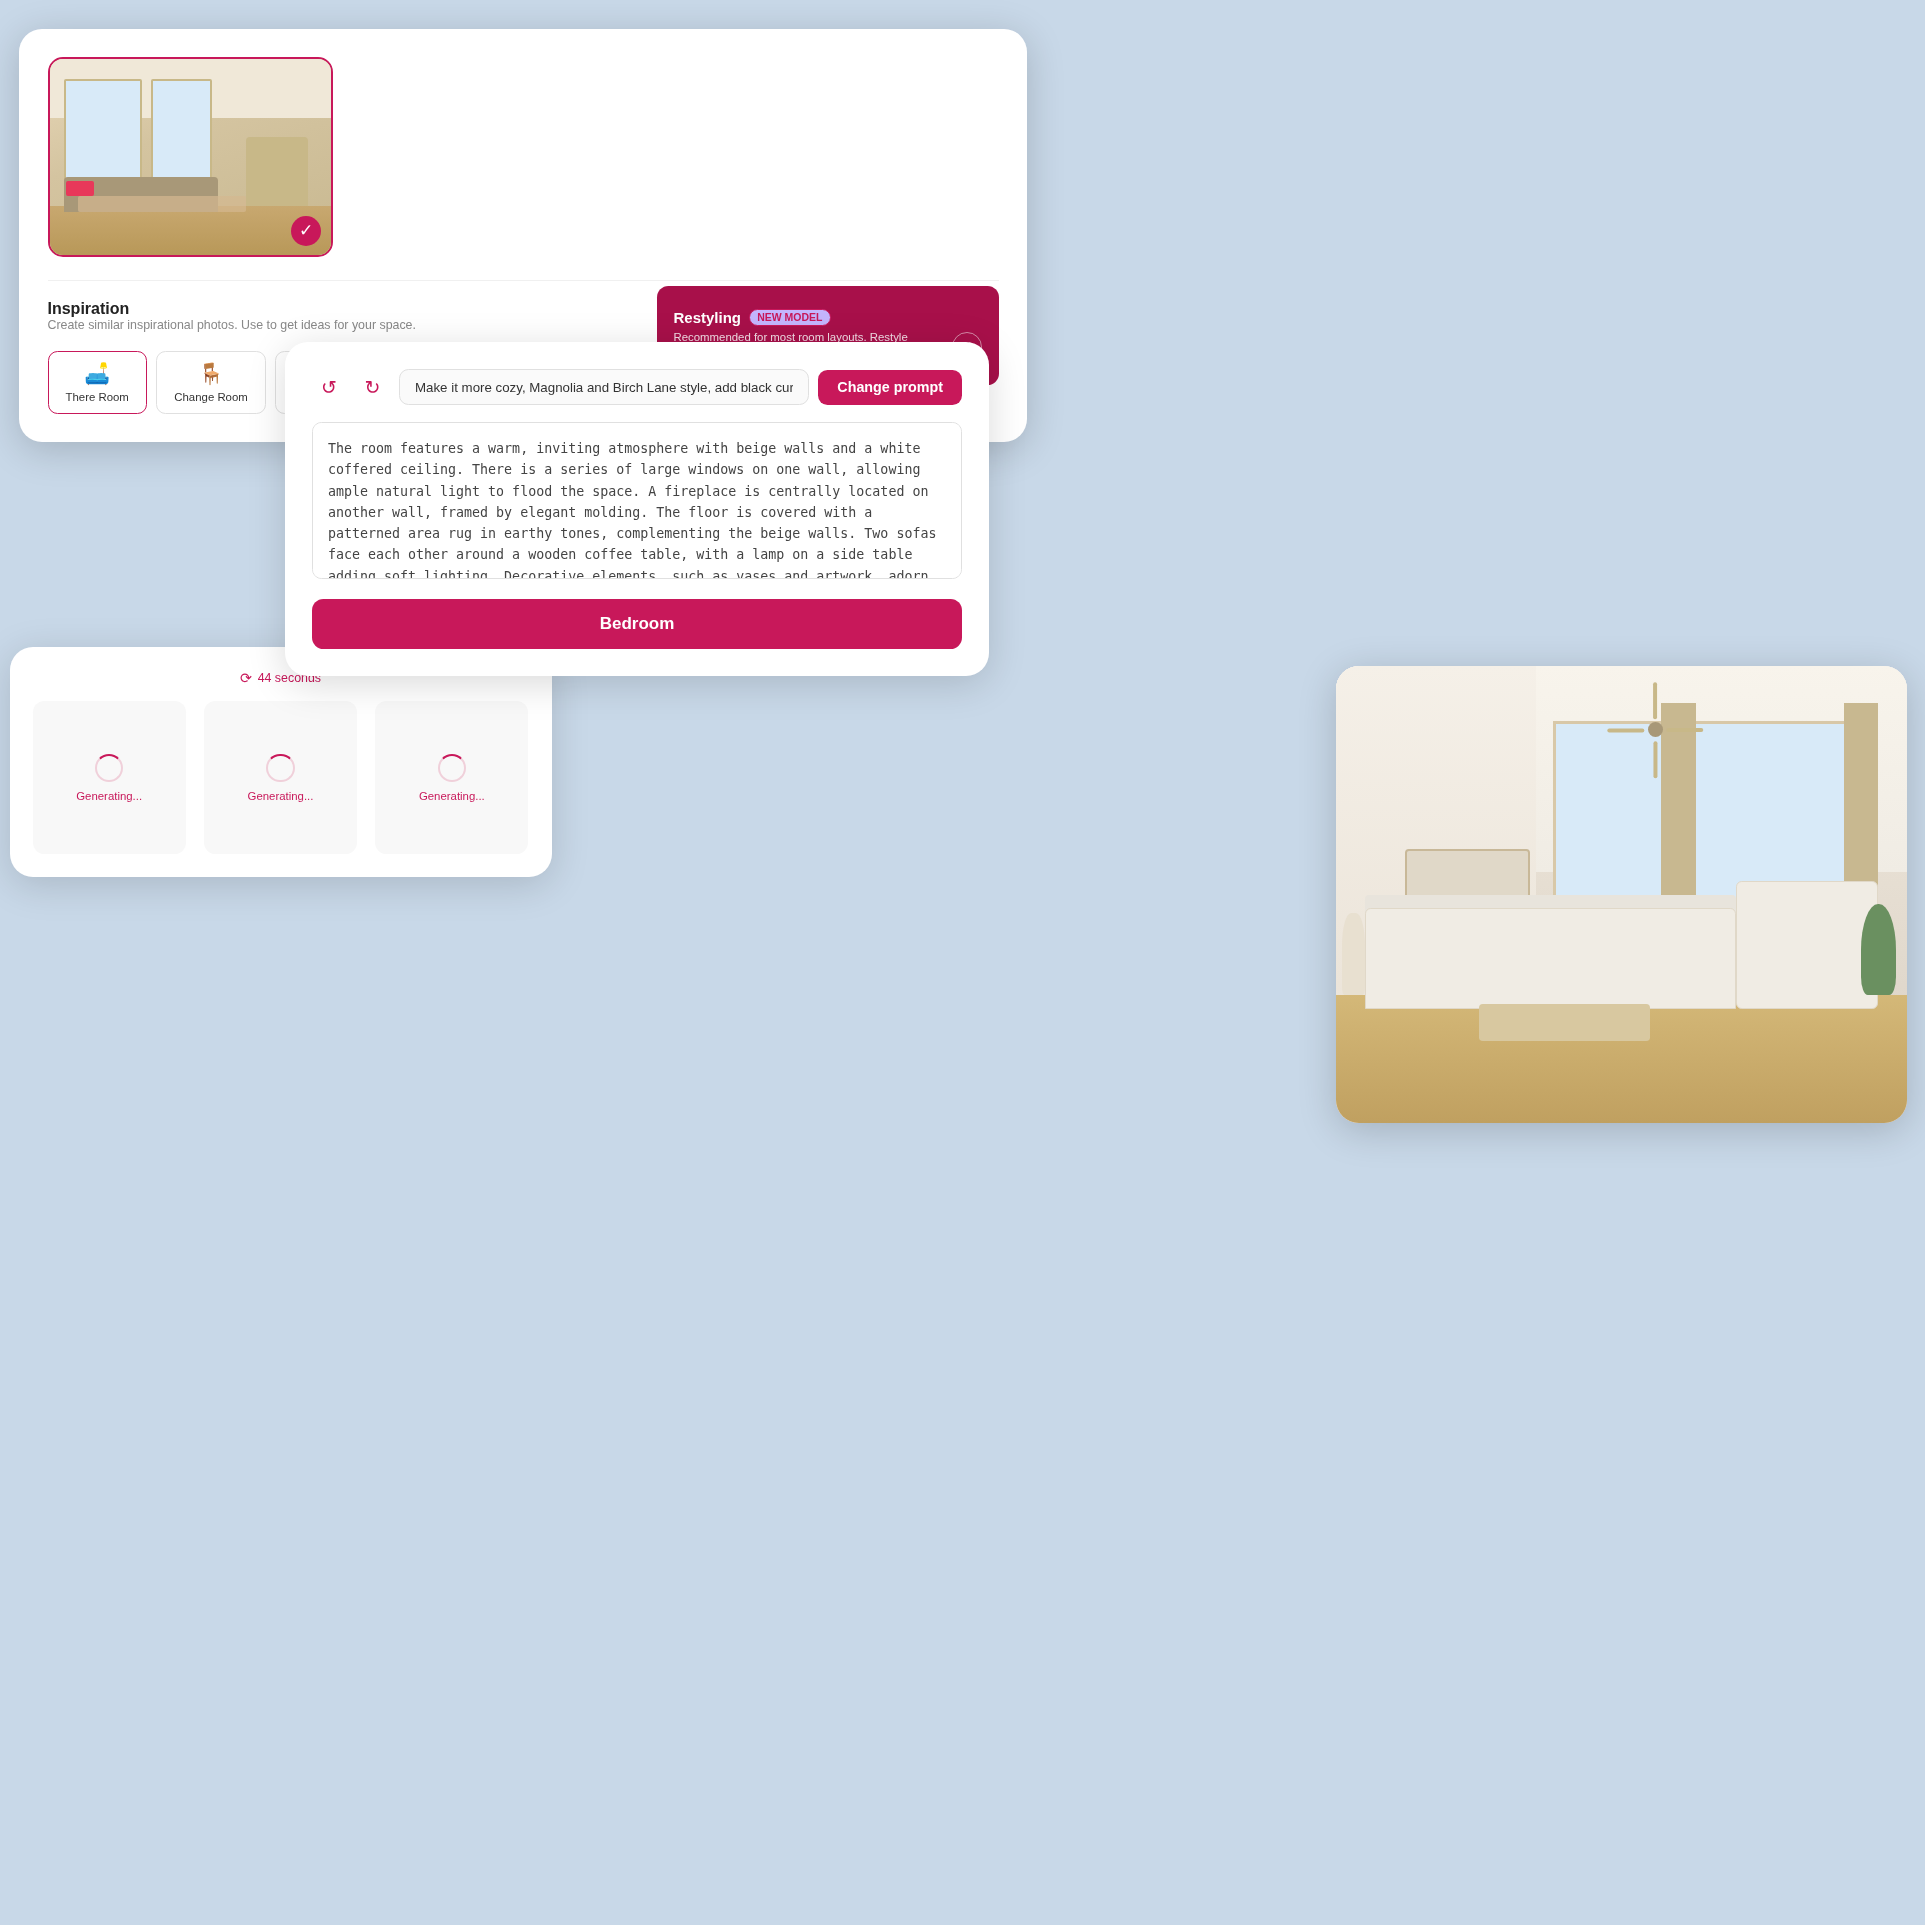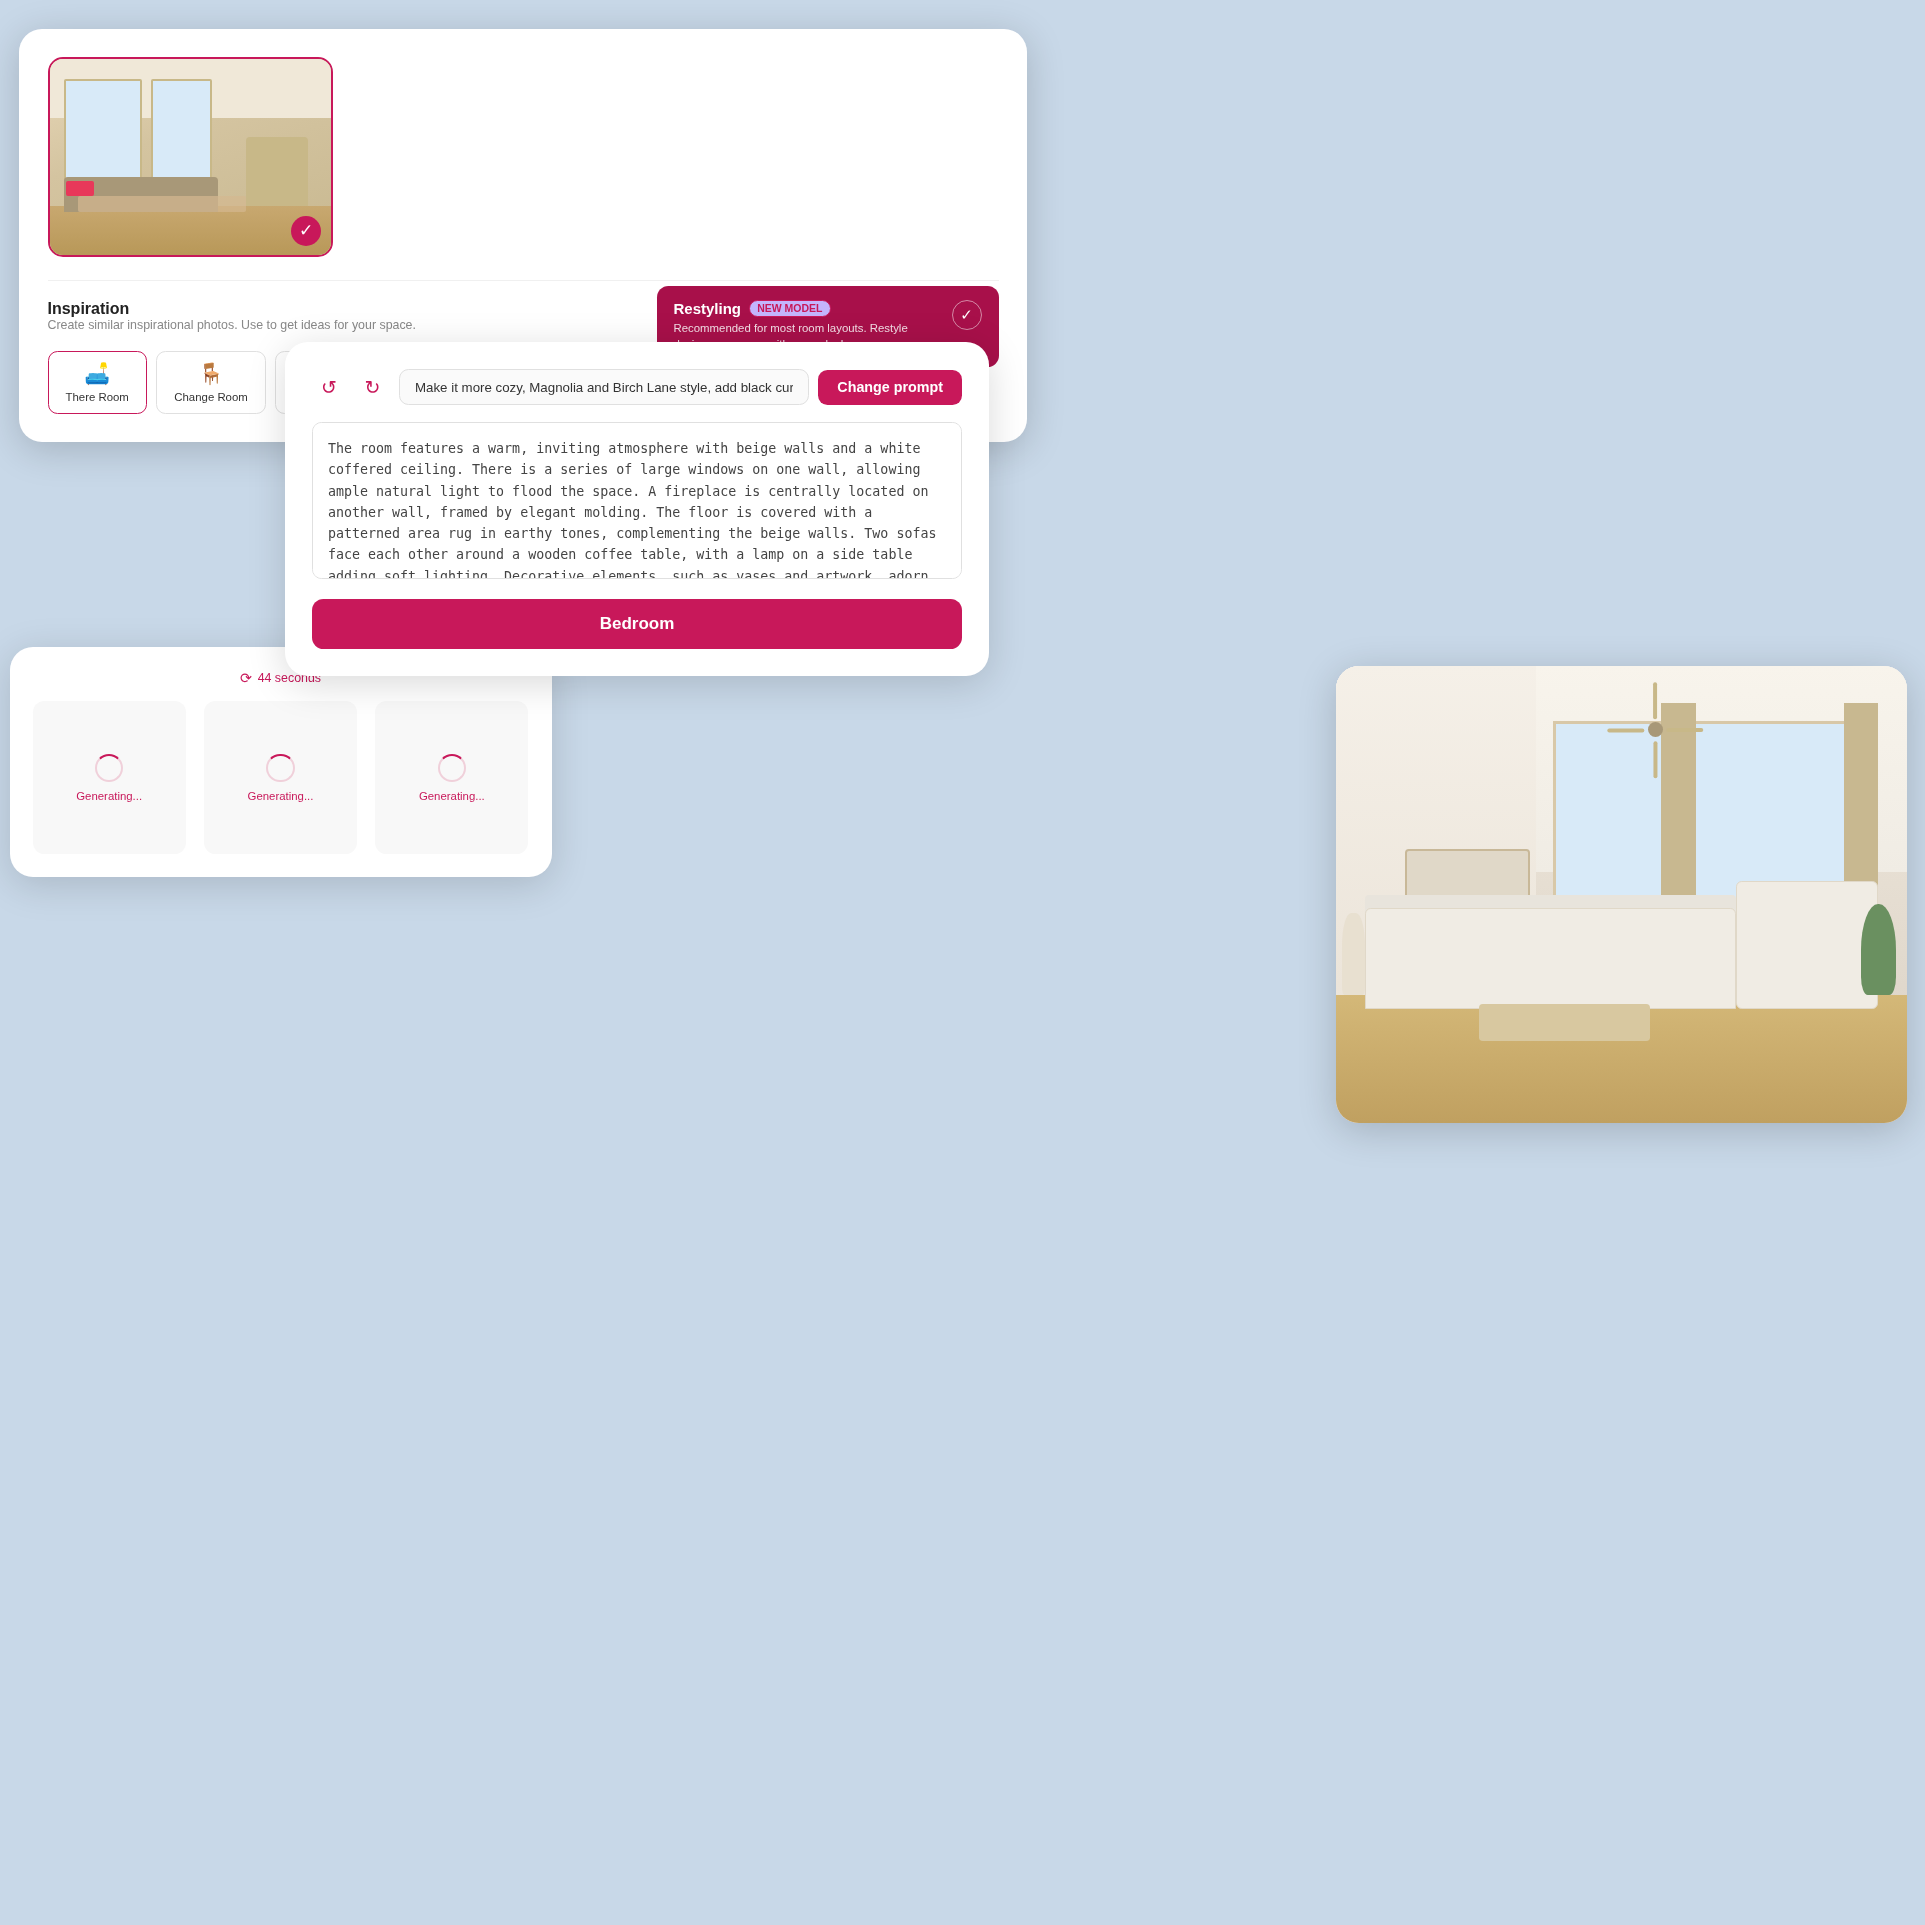--- a/index.html
+++ b/index.html
@@ -163,23 +163,23 @@
     .inspiration-desc {
       font-size: 12.4px;
       color: #888;
       margin-bottom: 13.3px;
     }
 
     
     .restyling-card {
       background: #a8104a;
       border-radius: 11.4px;
-      padding: 14px 17px;
-      display: flex;
-      align-items: flex-start;
+      padding: 23px 17px;
+      display: flex;
+      align-items: flex-end;
       gap: 11.4px;
       margin-bottom: 19px;
       position: absolute;
       top: 257px;
       right: 28.5px;
       width: 342px;
     }
 
     .restyling-card-content {
       flex: 1;

